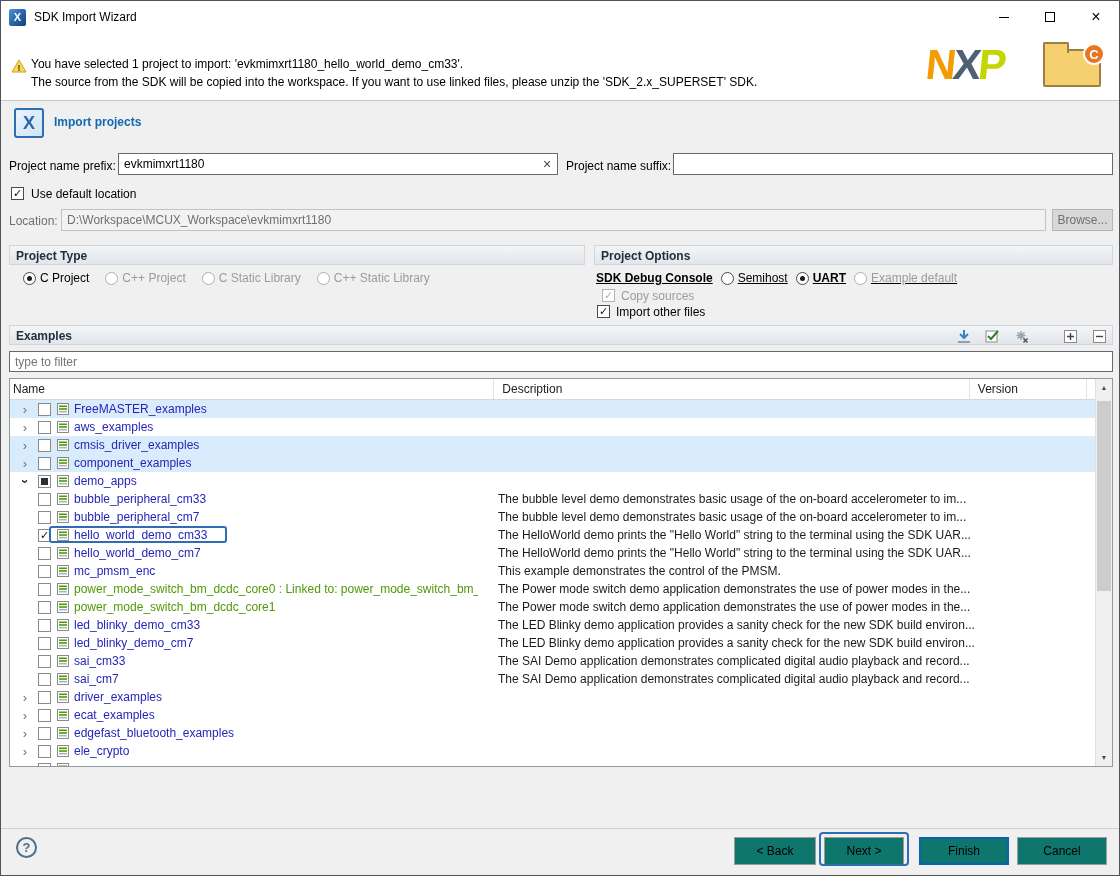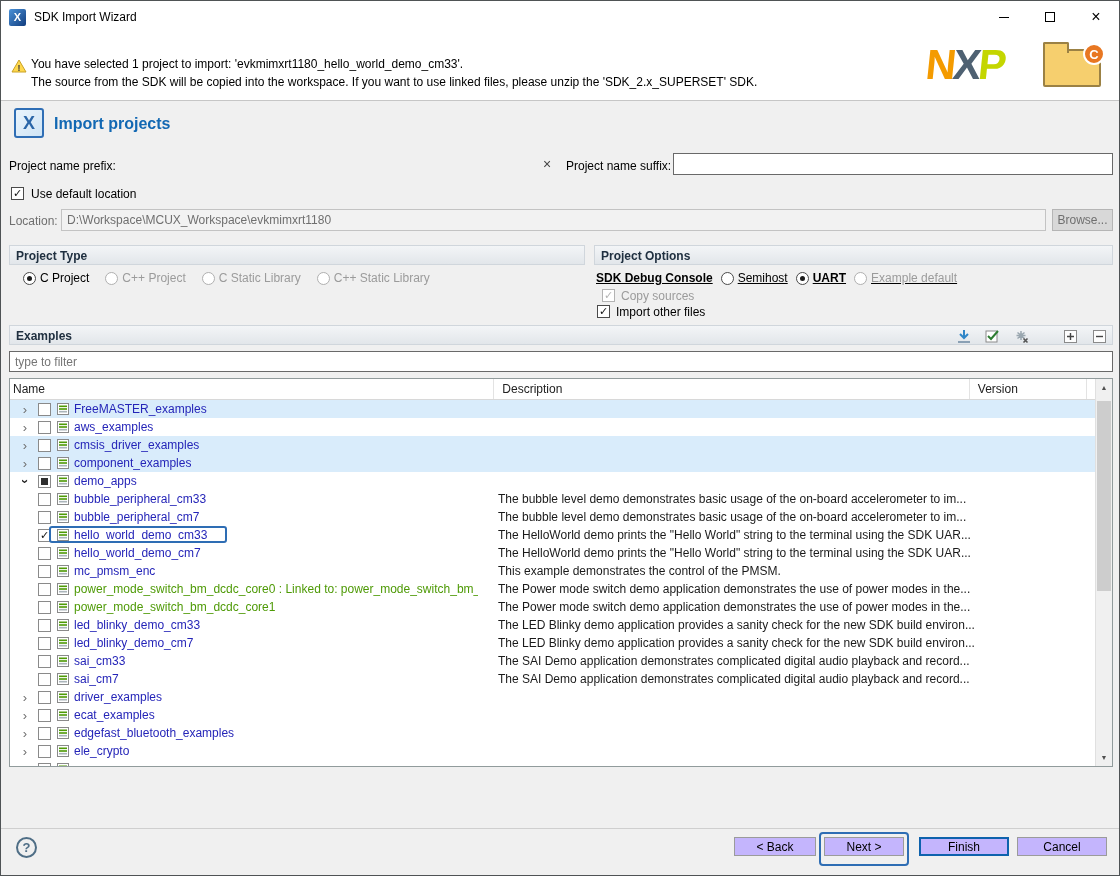--- a/index.html
+++ b/index.html
@@ -22,33 +22,33 @@
   .warn-line1 { position: absolute; left: 30px; top: 24px; }
   .warn-line2 { position: absolute; left: 30px; top: 42px; }
   .nxp-logo { position: absolute; left: 925px; top: 8px; font-weight: 900; font-size: 42px; letter-spacing: -3px; transform: skewX(-6deg); }
   .nxp-n { color: #f49b00; } .nxp-x { color: #4e6172; } .nxp-p { color: #c4d600; }
   .folder-icon { position: absolute; left: 1042px; top: 16px; width: 58px; height: 38px; background: #f6cf6e; border: 2px solid #9b8144; border-radius: 2px; }
   .folder-icon::before { content: ''; position: absolute; left: -2px; top: -9px; width: 22px; height: 9px; background: #f6cf6e; border: 2px solid #9b8144; border-bottom: none; border-radius: 2px 2px 0 0; }
   .folder-badge { position: absolute; right: -6px; top: -8px; width: 22px; height: 22px; border-radius: 50%; background: #e87722; border: 2px solid #fff; color: #fff; font-weight: bold; font-size: 13px; display:flex; align-items:center; justify-content:center; }
 
   
   .banner-icon { position: absolute; left: 13px; top: 107px; width: 30px; height: 30px; border-radius: 3px; background: linear-gradient(135deg,#eaf4fc,#cfe4f5); border: 2px solid #2f6eb5; color: #2b66a8; font-weight: bold; font-size: 18px; display:flex; align-items:center; justify-content:center; }
-  .banner-title { position: absolute; left: 53px; top: 114px; font-size: 16px; font-weight: bold; color: #1268b3; }
+  .banner-title { position: absolute; left: 53px; top: 114px; font-size: 12px; font-weight: bold; color: #1268b3; }
 
   
   .lbl { position: absolute; }
   .lbl.gray { color: #6f6f6f; }
   .txt { position: absolute; height: 22px; background: #fff; border: 1px solid #696969; font-family: inherit; font-size: 12px; padding: 0 5px; }
   .txt.with-clear { padding-right: 20px; }
   .txt:disabled, .txt.disabled { background: #f2f2f2; border-color: #c3c3c3; color: #6f6f6f; }
   .clear-x { position: absolute; font-size: 14px; color: #444; cursor: default; }
   .cb { width: 13px; height: 13px; border: 1px solid #4a4a4a; background: #fff; font-size: 11px; line-height: 11px; text-align: center; color: #111; flex: none; position: absolute; }
   .cb.checked::before { content: '\2713'; }
   .cb.dis { border-color: #b3b3b3; color: #b3b3b3; }
-  .btn { position: absolute; height: 19px; background: #c4b5fd; border: 1px solid #9b9b9b; font-size: 12px; display: flex; align-items: center; justify-content: center; }
+  .btn { position: absolute; height: 28px; background: #0f766e; border: 1px solid #9b9b9b; font-size: 12px; display: flex; align-items: center; justify-content: center; }
   .btn.small { height: 22px; }
   .btn.disabled { background: #d8d8d8; color: #6f6f6f; border-color: #b5b5b5; }
   .btn.default { border: 2px solid #0e62ad; }
 
   
   .band { position: absolute; height: 20px; background: linear-gradient(#f3f5f7,#e2e6ea); border: 1px solid #d0d6dc; }
   .band-title { position: absolute; left: 6px; top: 3px; font-weight: bold; color: #203040; }
 
   .radio-row { position: absolute; display: flex; align-items: center; }
   .radio-item { display: flex; align-items: center; }
@@ -131,20 +131,21 @@
     </div>
     <div class="folder-icon">
       <span class="folder-badge">C</span>
     </div>
   </div>
 
   <div class="banner-icon">X</div>
   <div class="banner-title">Import projects</div>
 
   <div class="lbl" style="left:8px; top:158px;">Project name prefix:</div>
+  <input class="txt with-clear" style="left: 117px; top: 152px; width: 440px;" value="evkmimxrt1180">
   <span class="clear-x" style="left:542px; top:155px;">×</span>
   <div class="lbl" style="left:565px; top:158px;">Project name suffix:</div>
   <input class="txt" style="left: 672px; top: 152px; width: 440px;" value="">
 
   <span class="cb checked" style="left:10px; top:186px;"></span>
   <div class="lbl" style="left:30px; top:186px;">Use default location</div>
 
   <div class="lbl gray" style="left:8px; top:213px;">Location:</div>
   <input class="txt" disabled="" style="left: 60px; top: 208px; width: 985px;" value="D:\Workspace\MCUX_Workspace\evkmimxrt1180">
   <div class="btn small disabled" style="left:1051px; top:208px; width:61px;">Browse...</div>

